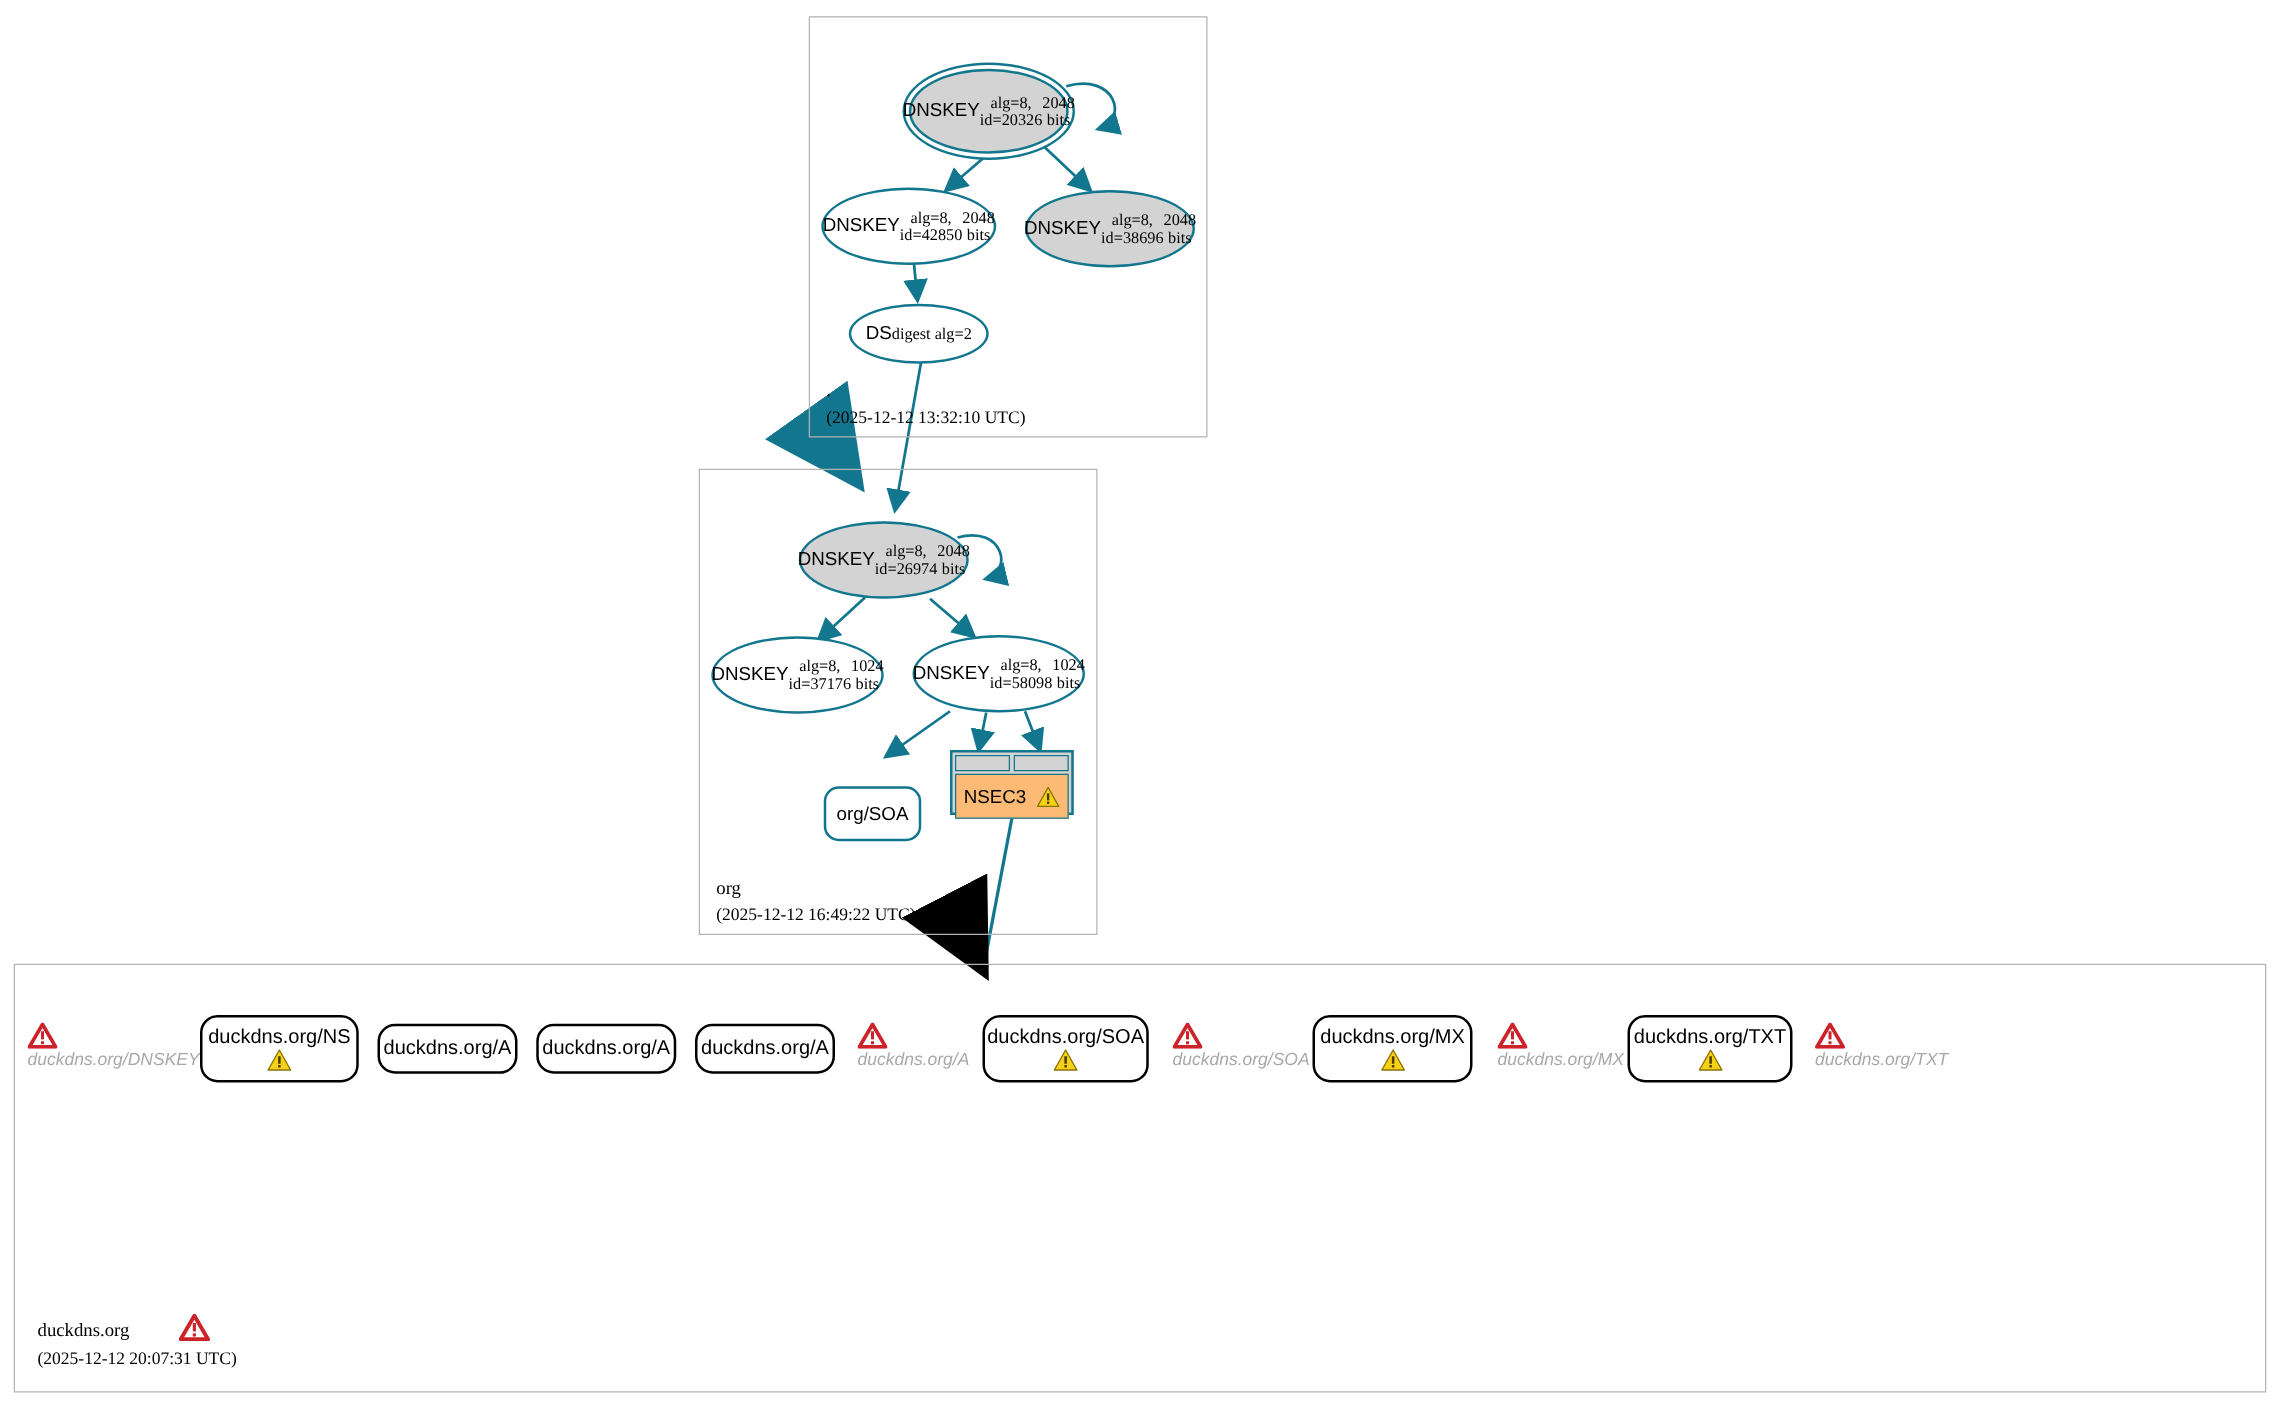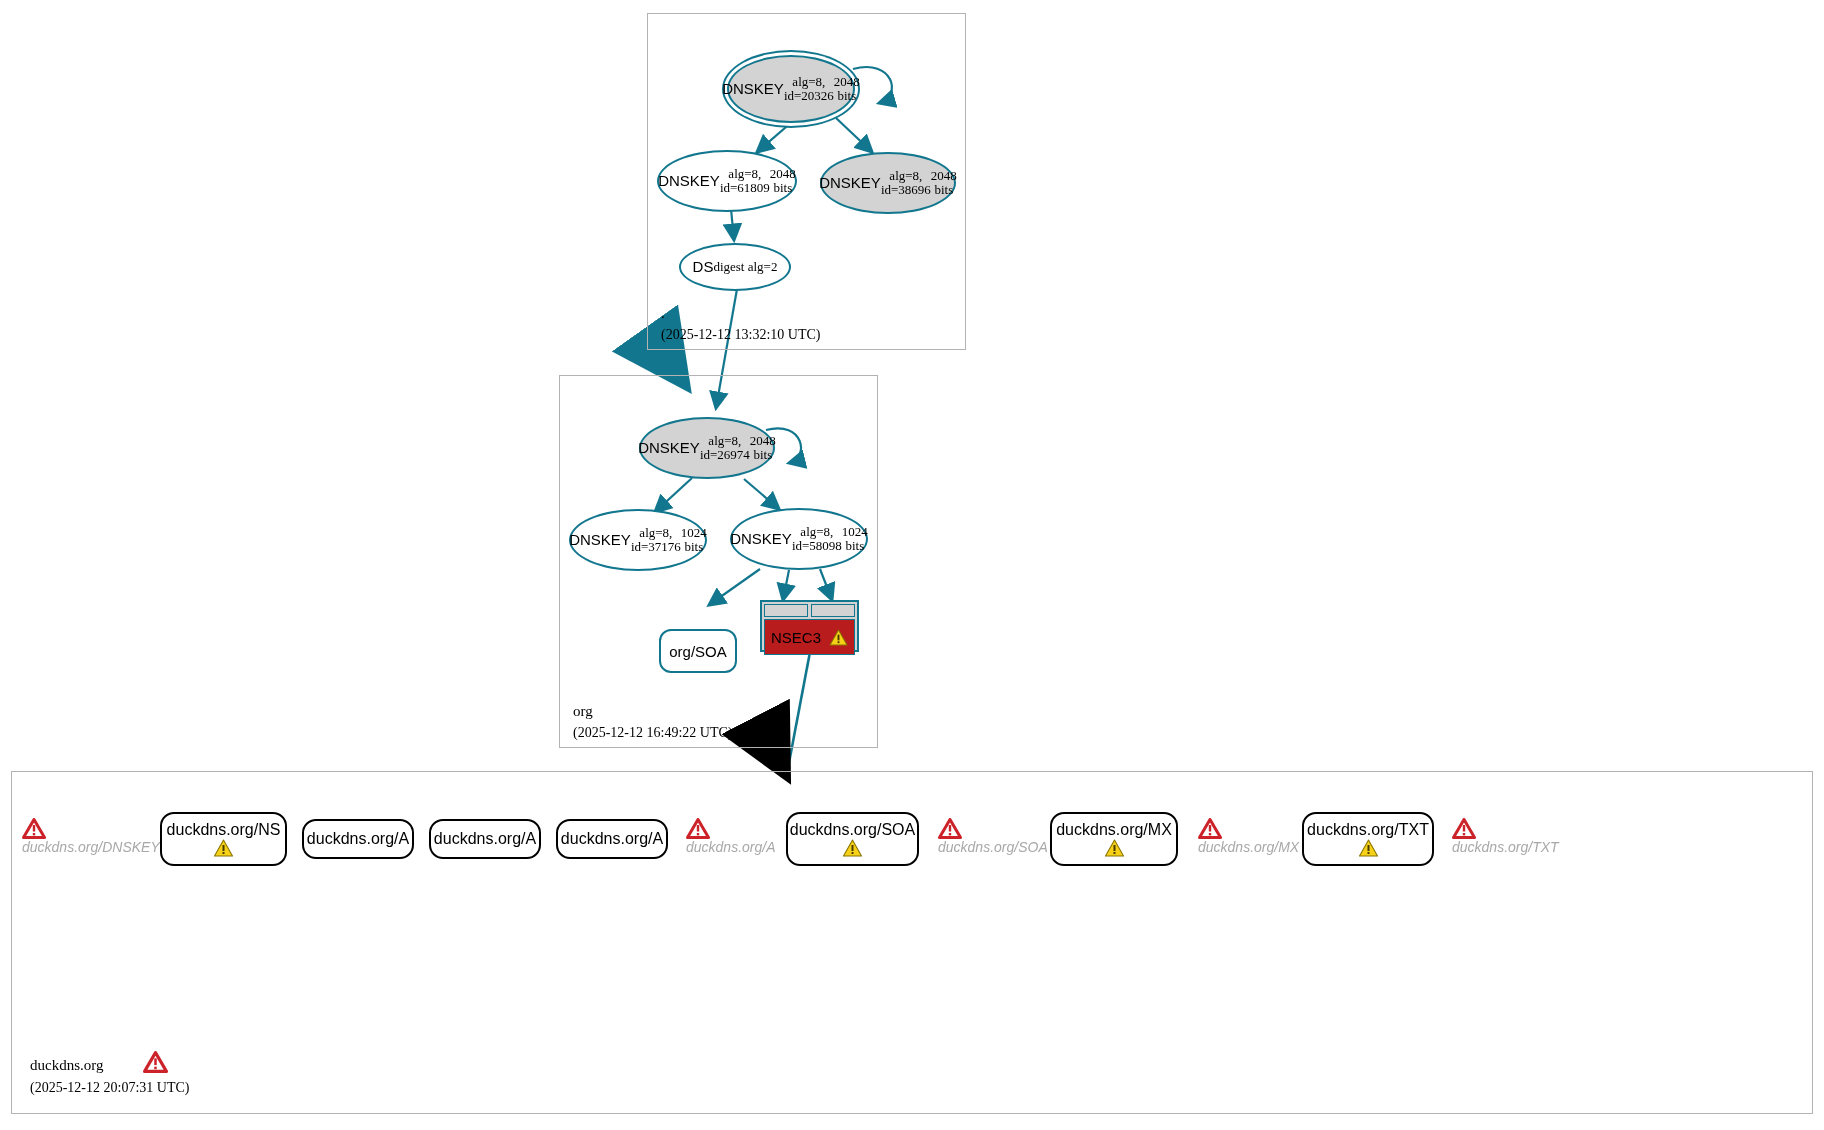--- a/index.html
+++ b/index.html
@@ -105,21 +105,21 @@
     margin-bottom: 2px;
   }
   .nsec3-top > div {
     flex: 1;
     border: 1px solid #12778e;
     background: #d3d3d3;
     box-sizing: border-box;
   }
   .nsec3-body {
     border: 1px solid #12778e;
-    background: #b91c1c;
+    background: #fdba74;
     box-sizing: border-box;
     height: 36px;
     display: flex;
     align-items: center;
     justify-content: center;
     gap: 8px;
     font-family: "Liberation Sans", sans-serif;
     font-size: 15px;
     color: #000000;
   }
@@ -205,21 +205,21 @@
 <div class="zone-box" id="zone-duck"></div>
 
 <div class="node-ellipse filled sep" style="left:727px; top:55px; width:128px; height:68px;">
   <span class="nl-title">DNSKEY</span>
   <span class="nl-sub">alg=8, id=20326</span>
   <span class="nl-sub">2048 bits</span>
 </div>
 
 <div class="node-ellipse" style="left:657px; top:150px; width:140px; height:62px;">
   <span class="nl-title">DNSKEY</span>
-  <span class="nl-sub">alg=8, id=61809</span>
+  <span class="nl-sub">alg=8, id=42850</span>
   <span class="nl-sub">2048 bits</span>
 </div>
 
 <div class="node-ellipse filled" style="left:820px; top:152px; width:136px; height:62px;">
   <span class="nl-title">DNSKEY</span>
   <span class="nl-sub">alg=8, id=38696</span>
   <span class="nl-sub">2048 bits</span>
 </div>
 
 <div class="node-ellipse" style="left:679px; top:243px; width:112px; height:48px;">

